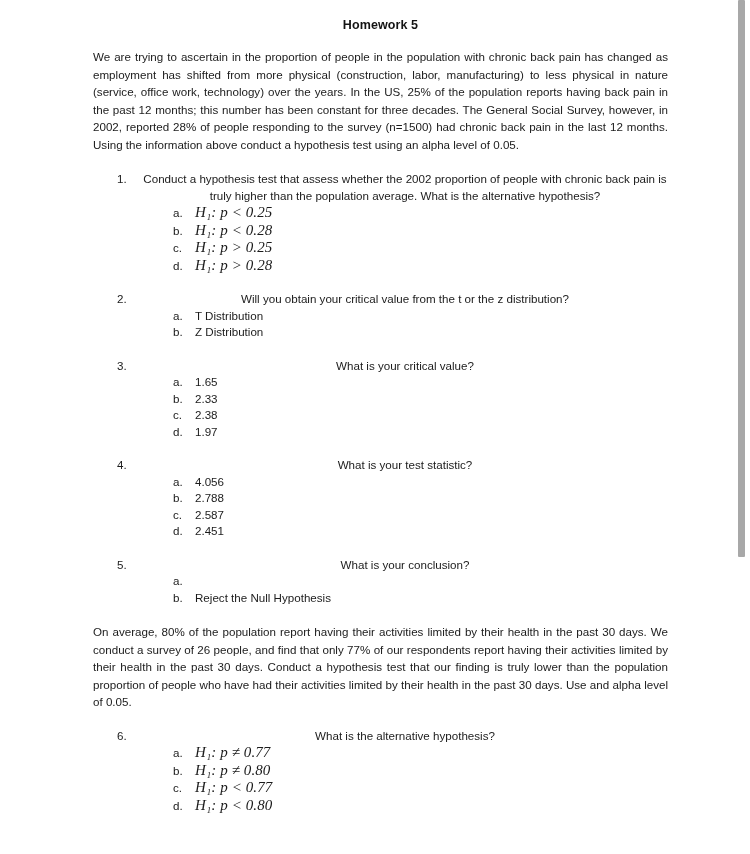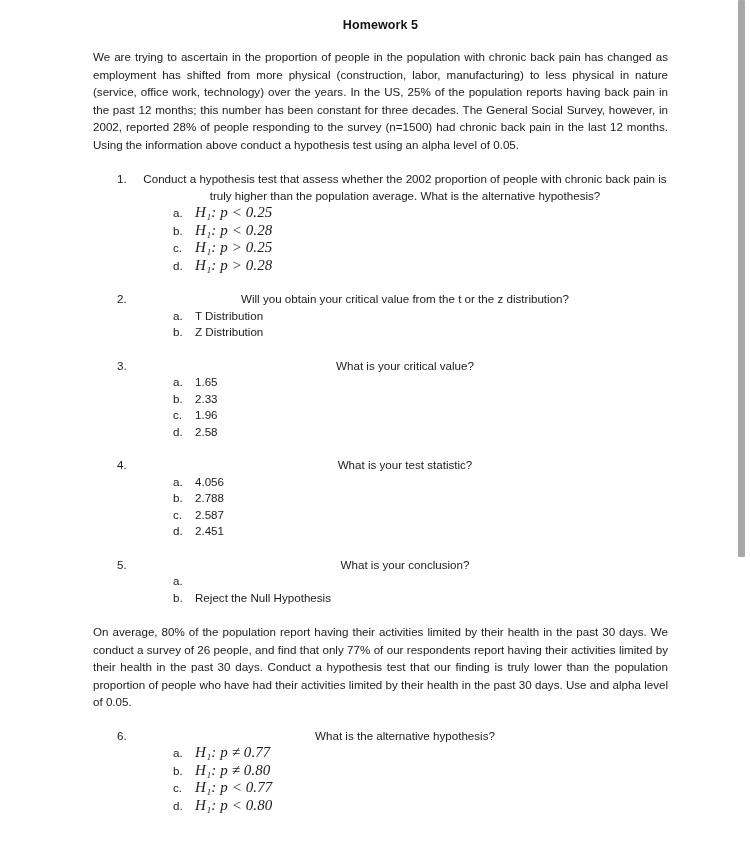--- a/index.html
+++ b/index.html
@@ -184,25 +184,25 @@
             <div class="opt">
               <span class="opt-letter">a.</span>
               <span class="opt-text">1.65</span>
             </div>
             <div class="opt">
               <span class="opt-letter">b.</span>
               <span class="opt-text">2.33</span>
             </div>
             <div class="opt">
               <span class="opt-letter">c.</span>
-              <span class="opt-text">1.96</span>
-            </div>
-            <div class="opt">
-              <span class="opt-letter">d.</span>
-              <span class="opt-text">2.58</span>
+              <span class="opt-text">2.38</span>
+            </div>
+            <div class="opt">
+              <span class="opt-letter">d.</span>
+              <span class="opt-text">1.97</span>
             </div>
           </div>
         </div>
         <div class="q-block">
           <div class="q-line">
             <div class="q-num">4.</div>
             <div class="q-text">What is your test statistic?</div>
           </div>
           <div class="opts">
             <div class="opt">

